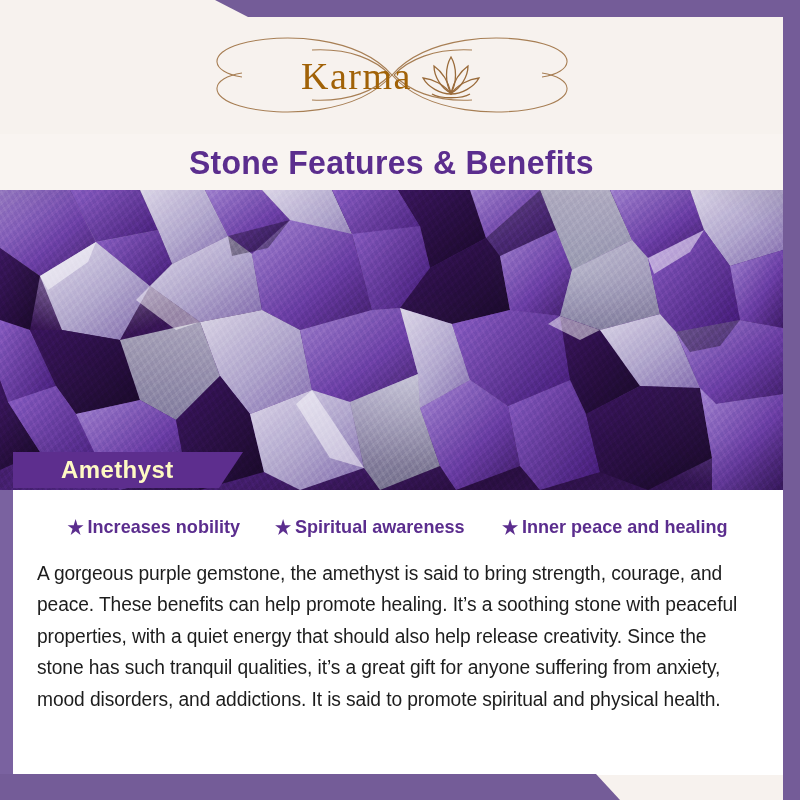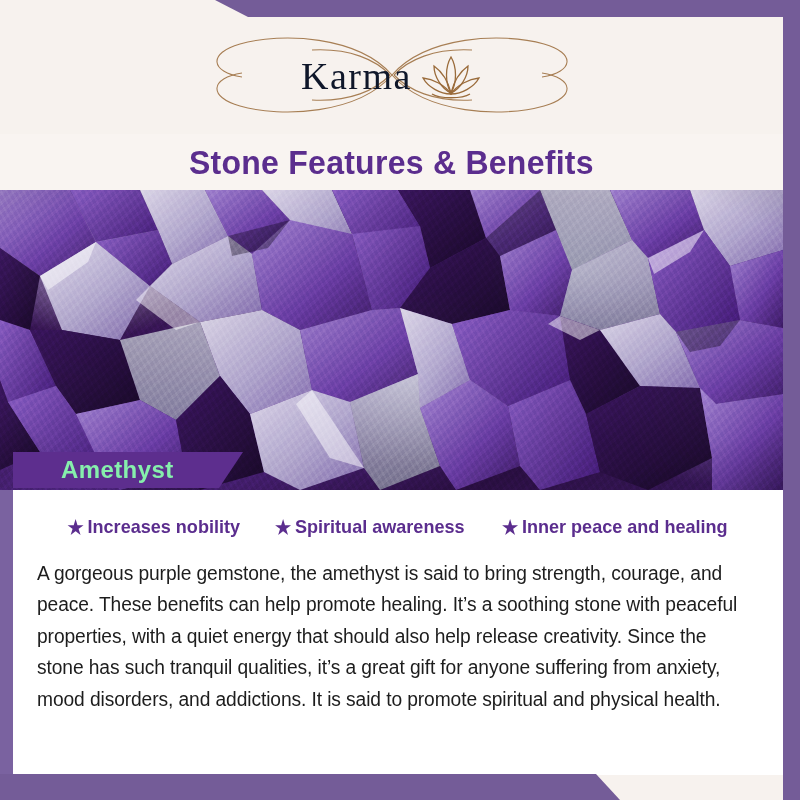--- a/index.html
+++ b/index.html
@@ -41,21 +41,21 @@
     display:flex;align-items:center;justify-content:center;
   }
   .logo-wrap{position:relative;width:460px;height:95px;}
   .logo-swirl{position:absolute;top:0;left:0;width:460px;height:95px;}
   .logo-row{
     position:absolute;top:0;left:0;width:460px;height:95px;
     display:flex;align-items:center;justify-content:center;gap:8px;
   }
   .logo-word{
     font-family:"Liberation Serif", serif;
-    font-size:38px;letter-spacing:1.5px;color:#0f172a;
+    font-size:38px;letter-spacing:1.5px;color:#a16207;
     line-height:1;
   }
   .logo-lotus{width:62px;height:50px;display:block;}
 
   
   .title-band{
     position:absolute;top:134px;left:0;width:783px;height:56px;
     background:#f9f4f1;z-index:10;
     display:flex;align-items:center;justify-content:center;
   }
@@ -97,21 +97,21 @@
   }
 
   
   .name-banner{
     position:absolute;left:13px;top:452px;height:36px;width:230px;
     background:#5d2e8e;z-index:20;
     clip-path:polygon(0 0, 230px 0, 206px 36px, 0 36px);
     display:flex;align-items:center;
   }
   .name-banner .label{
-    color:#86efac;font-family:"Liberation Sans", sans-serif;
+    color:#fef9c3;font-family:"Liberation Sans", sans-serif;
     font-weight:bold;font-size:24px;letter-spacing:.4px;
     padding-left:48px;
   }
 
   
   .content{
     position:absolute;left:13px;top:490px;width:770px;height:285px;
     background:#ffffff;z-index:15;
   }
   .content-inner{padding:20px 24px 0 24px;}

